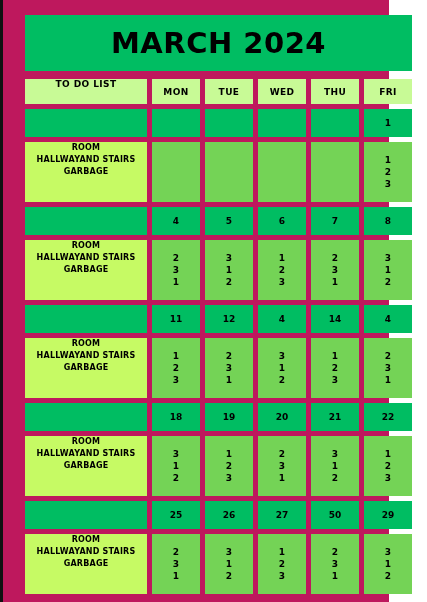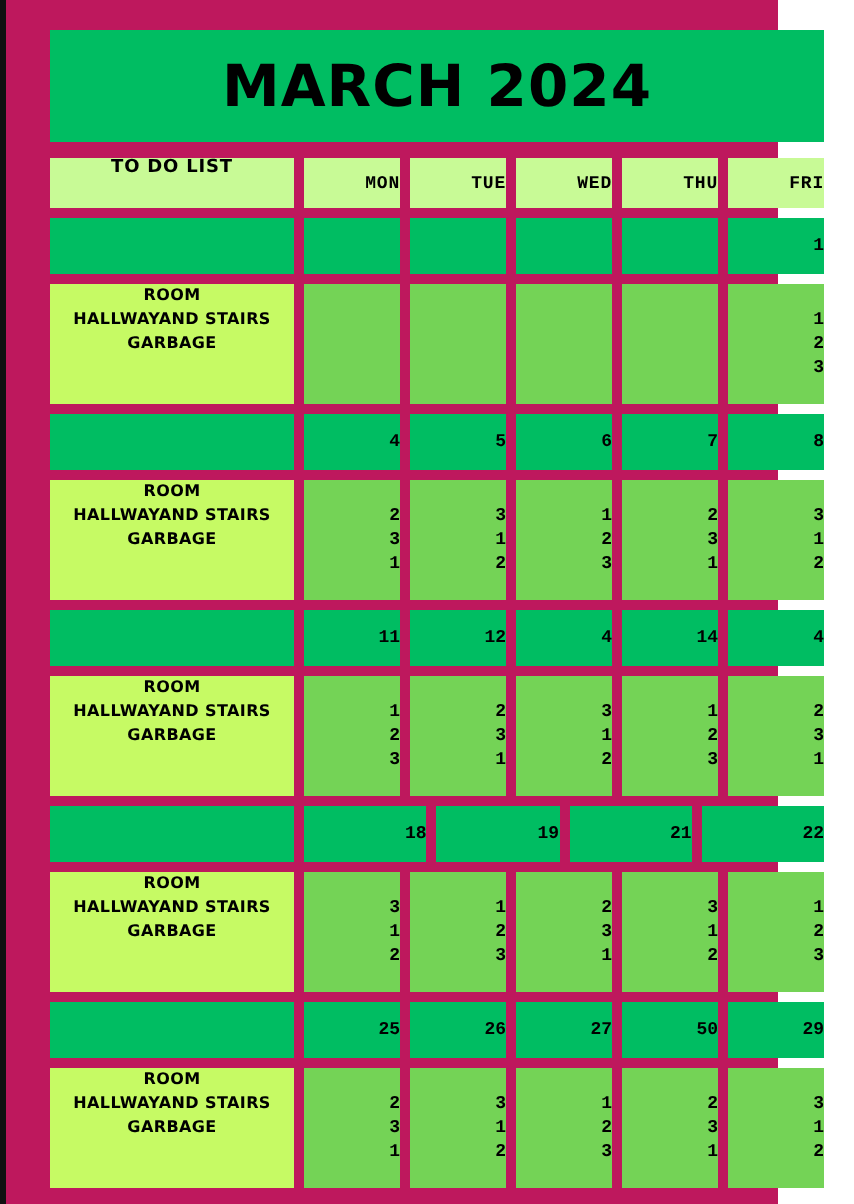--- a/index.html
+++ b/index.html
@@ -60,23 +60,22 @@
     display: flex;
     flex-direction: column;
     align-items: center;
     justify-content: flex-start;
   }
   .cell-day {
     flex: 1 1 0;
     box-sizing: border-box;
     display: flex;
     flex-direction: column;
-    align-items: flex-end;
+    align-items: center;
     justify-content: center;
-    font-family: Liberation Mono, monospace;
   }
 
   
   .row-header .cell-todo,
   .row-header .cell-day {
     background: #c8fa96;
     height: 25px;
   }
   .row-header .hdr-label {
     font-size: 9px;
@@ -353,20 +352,23 @@
 
     <div class="row row-dates">
       <div class="cell-todo"></div>
       <div class="cell-day">
           <span class="date-num">18</span>
         </div>
       <div class="cell-day">
           <span class="date-num">19</span>
         </div>
       <div class="cell-day">
+          <span class="date-num">20</span>
+        </div>
+      <div class="cell-day">
           <span class="date-num">21</span>
         </div>
       <div class="cell-day">
           <span class="date-num">22</span>
         </div>
     </div>
     <div class="row row-chores">
       <div class="cell-todo">
         <div class="chore-list">
           <span class="chore-name">ROOM</span>

